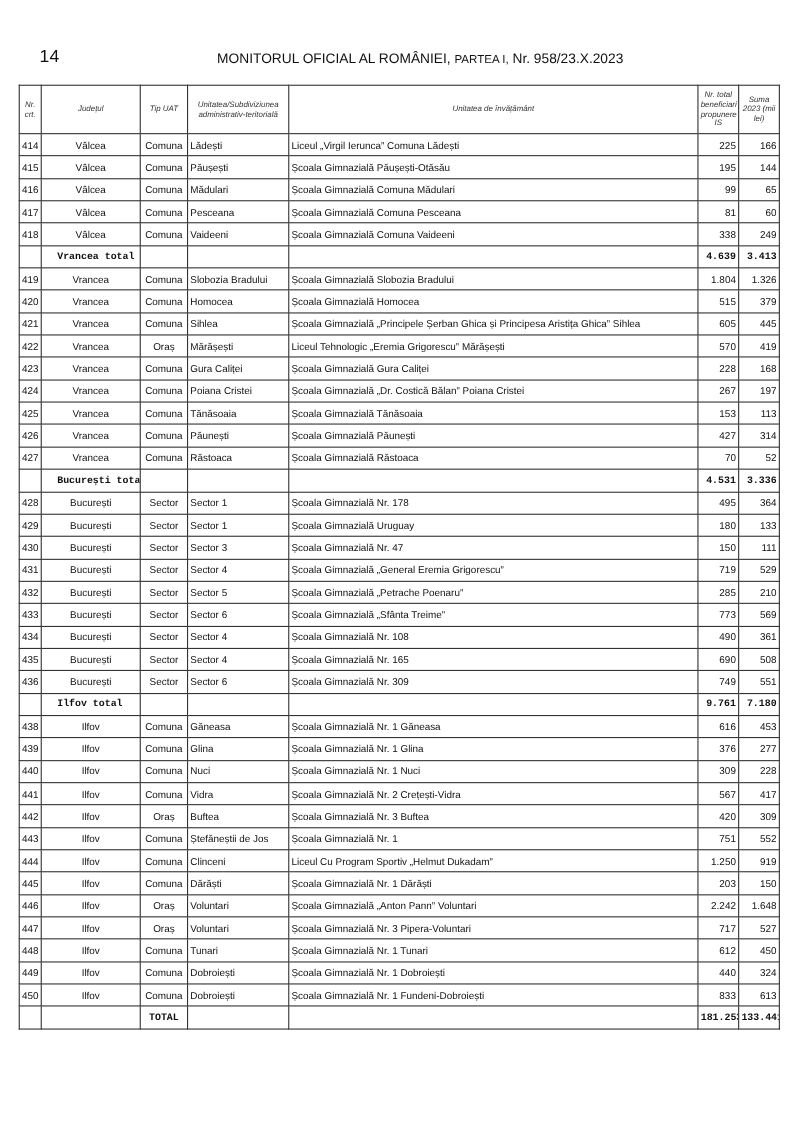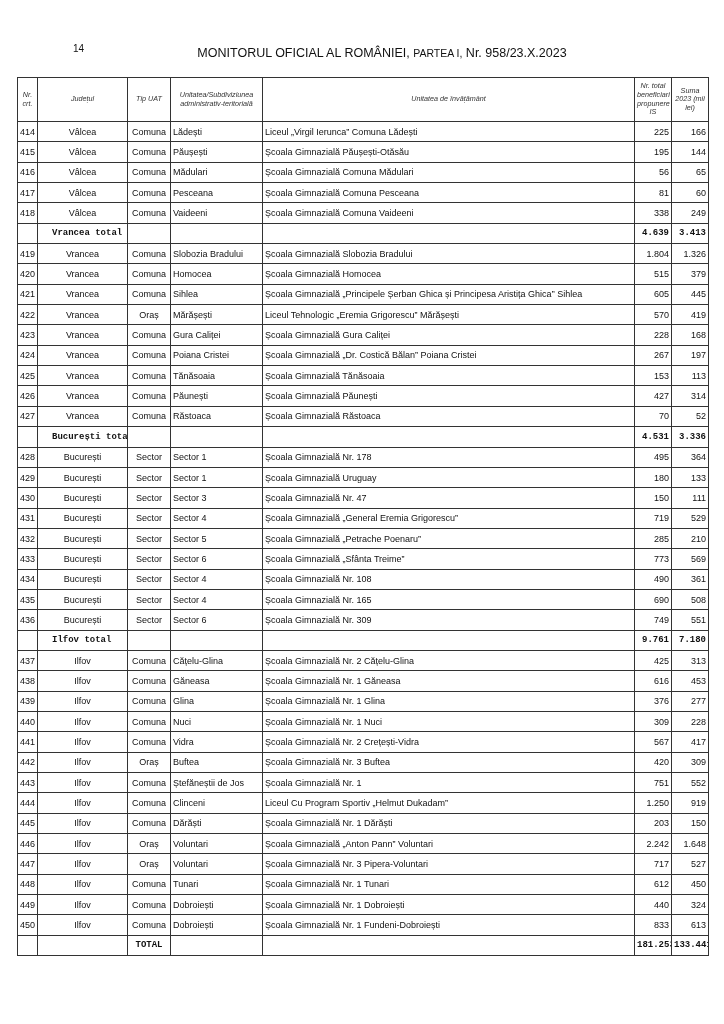--- a/index.html
+++ b/index.html
@@ -1,17 +1,17 @@
 <!DOCTYPE html>
 <html><head>
 <meta charset="utf-8">
 <style>
   html, body { margin:0; padding:0; background:#fff; }
   body { width:724px; height:1024px; position:relative; font-family:"Liberation Sans", sans-serif; color:#111; overflow:hidden; }
-  .page-num { position:absolute; left:36px; top:43px; font-size:10px;margin-left:37px; }
+  .page-num { position:absolute; left:36px; top:43px; font-size:16px; }
   .page-title { position:absolute; left:0; width:724px; top:46px; text-align:center; font-size:12.5px; letter-spacing:0;margin-left:20px; }
   .page-title .small { font-size:10.5px; }
   table { position:absolute; left:17px; top:77px; border-collapse:collapse; table-layout:fixed; width:691px; border:1.5px solid #222; }
   th, td { border:1px solid #333; padding:0 2px; font-size:9px; overflow:hidden; white-space:nowrap; }
   th { font-weight:normal; font-size:7.2px; line-height:8.6px; text-align:center; vertical-align:middle; height:43px; white-space:normal; color:#333;font-style:italic; }
   td { height:19.35px; line-height:12px; }
   .c { text-align:center; }
   .r { text-align:right; }
   tr.total td { font-weight:bold;font-family:Liberation Mono, monospace; }
 </style>
@@ -60,21 +60,21 @@
         <td>Școala Gimnazială Păușești-Otăsău</td>
         <td class="r">195</td>
         <td class="r">144</td>
       </tr>
       <tr>
         <td class="c">416</td>
         <td class="c">Vâlcea</td>
         <td class="c">Comuna</td>
         <td>Mădulari</td>
         <td>Școala Gimnazială Comuna Mădulari</td>
-        <td class="r">56</td>
+        <td class="r">99</td>
         <td class="r">65</td>
       </tr>
       <tr>
         <td class="c">417</td>
         <td class="c">Vâlcea</td>
         <td class="c">Comuna</td>
         <td>Pesceana</td>
         <td>Școala Gimnazială Comuna Pesceana</td>
         <td class="r">81</td>
         <td class="r">60</td>
@@ -271,29 +271,20 @@
       <tr class="total">
         <td class="c"></td>
         <td class="c" style="text-align: left; padding-left: 14px;">Ilfov total</td>
         <td class="c"></td>
         <td></td>
         <td></td>
         <td class="r">9.761</td>
         <td class="r">7.180</td>
       </tr>
       <tr>
-        <td class="c">437</td>
-        <td class="c">Ilfov</td>
-        <td class="c">Comuna</td>
-        <td>Cățelu-Glina</td>
-        <td>Școala Gimnazială Nr. 2 Cățelu-Glina</td>
-        <td class="r">425</td>
-        <td class="r">313</td>
-      </tr>
-      <tr>
         <td class="c">438</td>
         <td class="c">Ilfov</td>
         <td class="c">Comuna</td>
         <td>Găneasa</td>
         <td>Școala Gimnazială Nr. 1 Găneasa</td>
         <td class="r">616</td>
         <td class="r">453</td>
       </tr>
       <tr>
         <td class="c">439</td>

